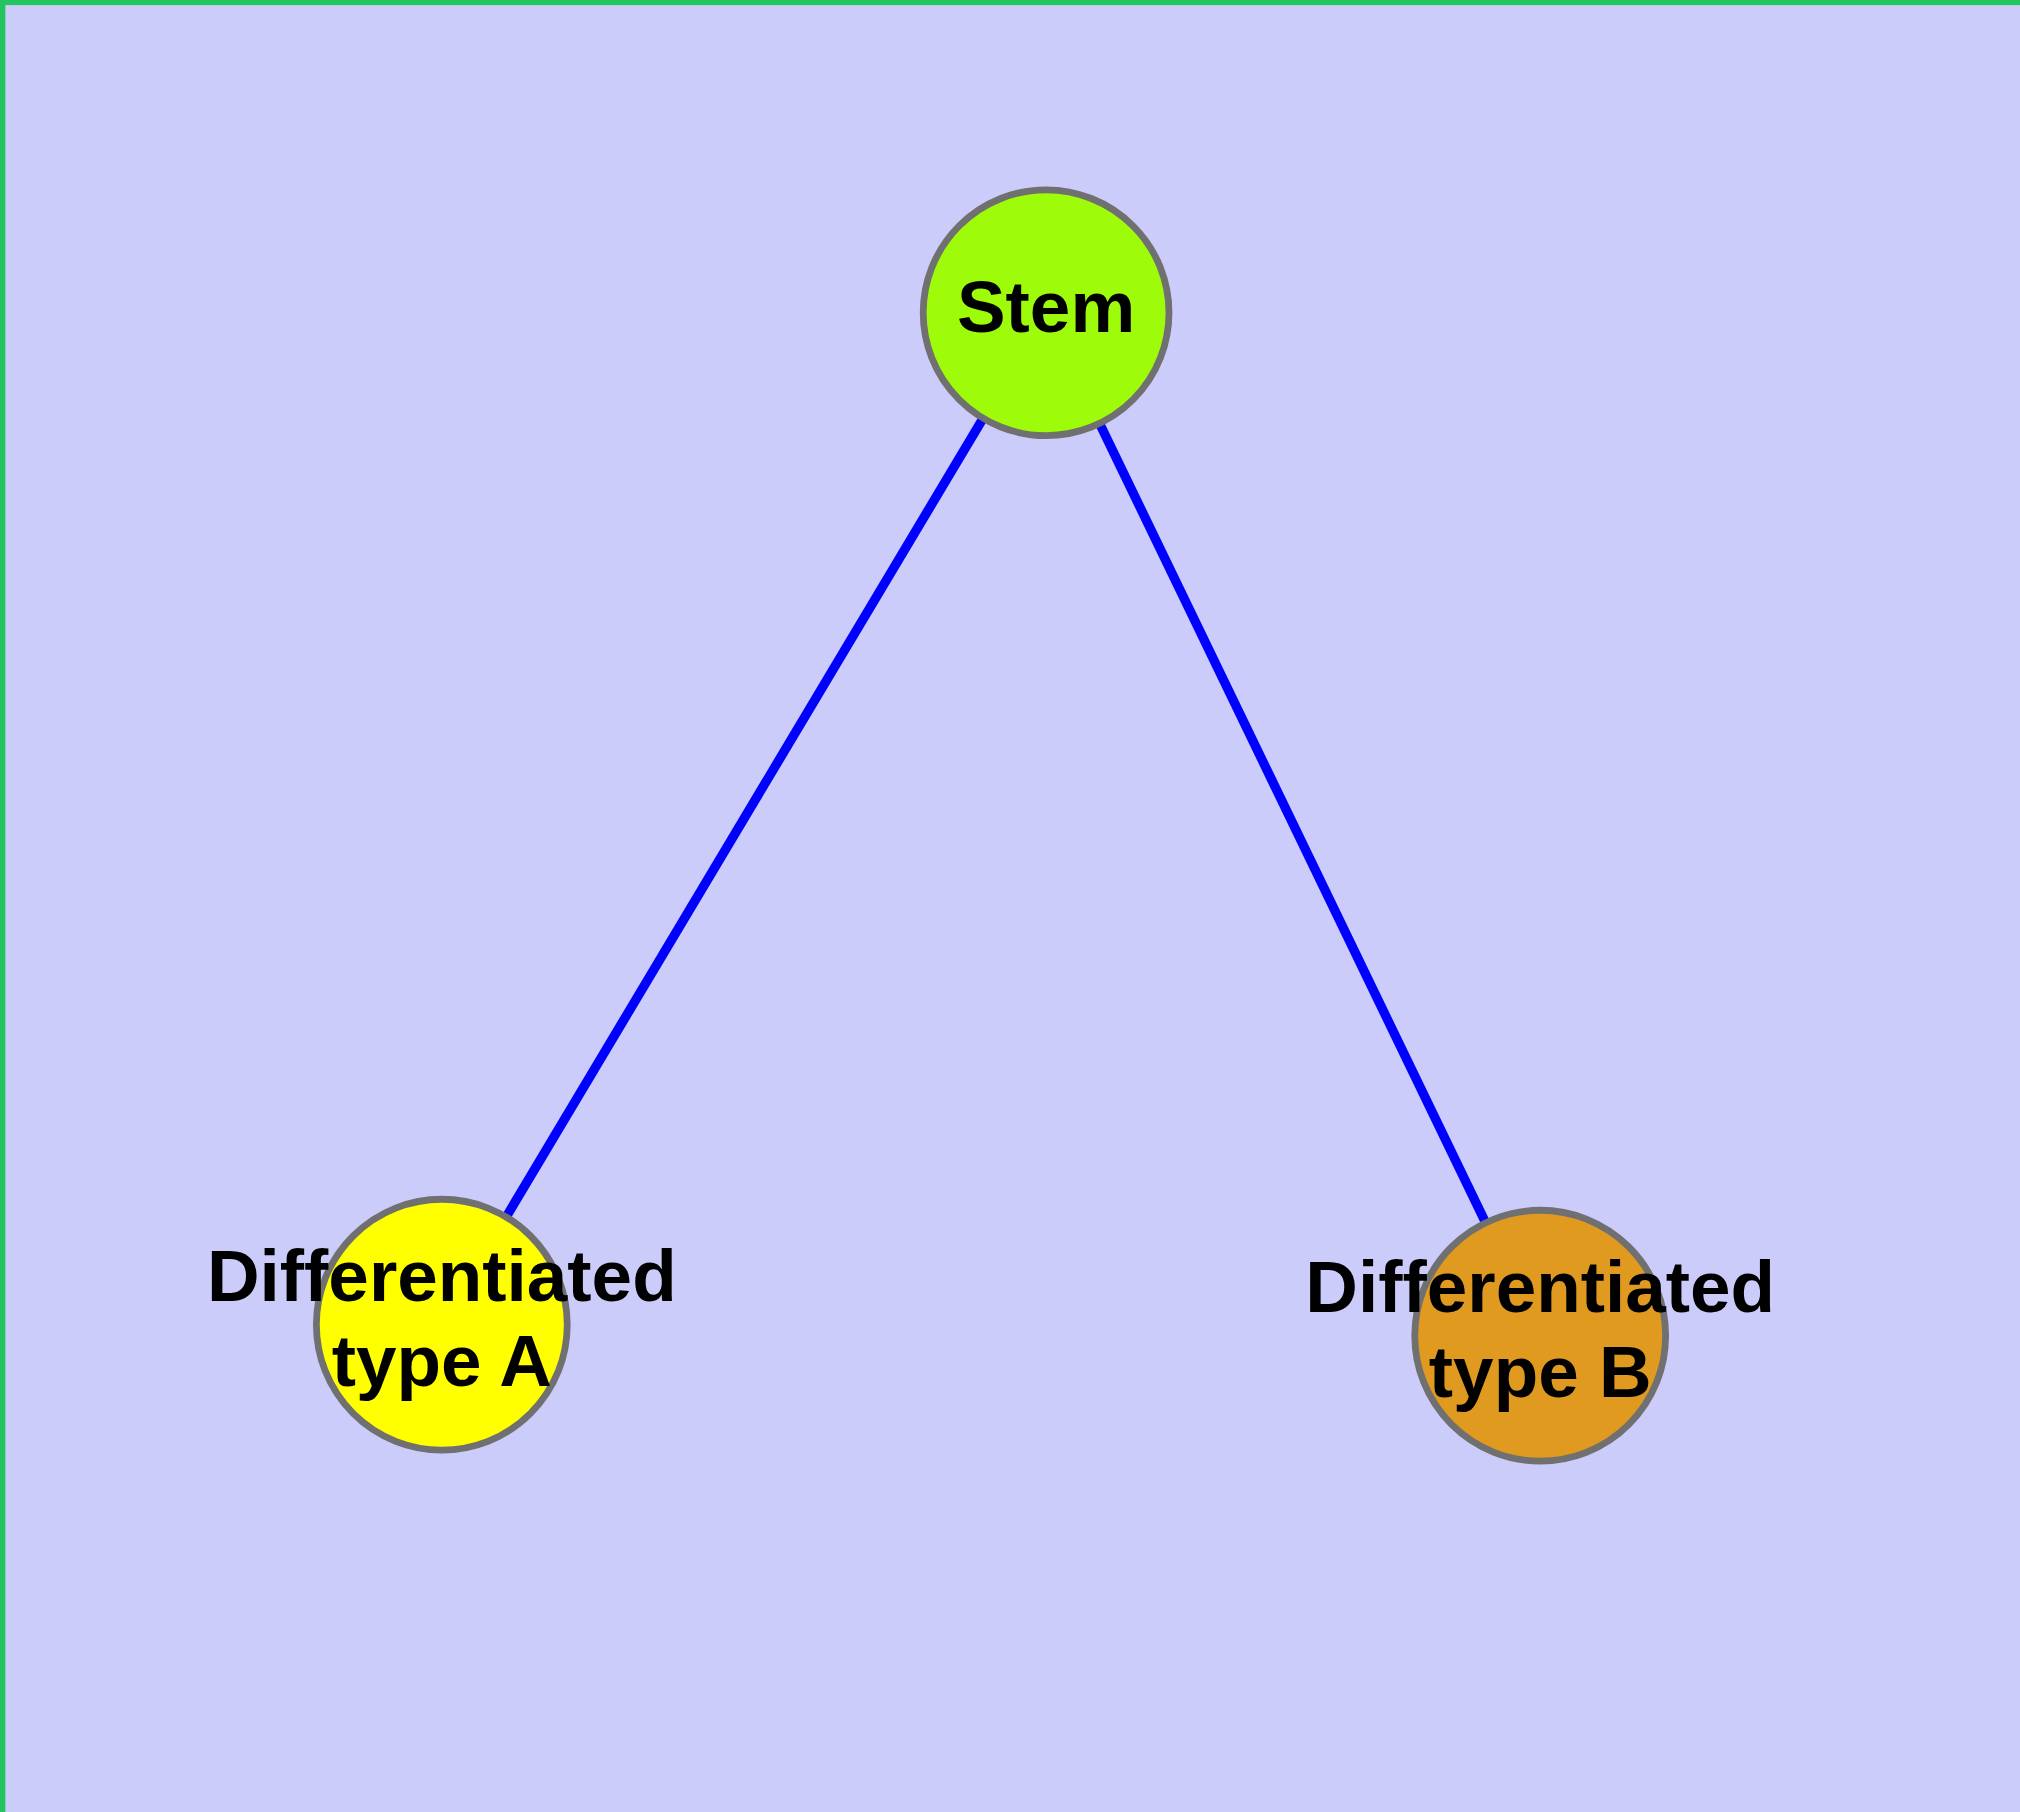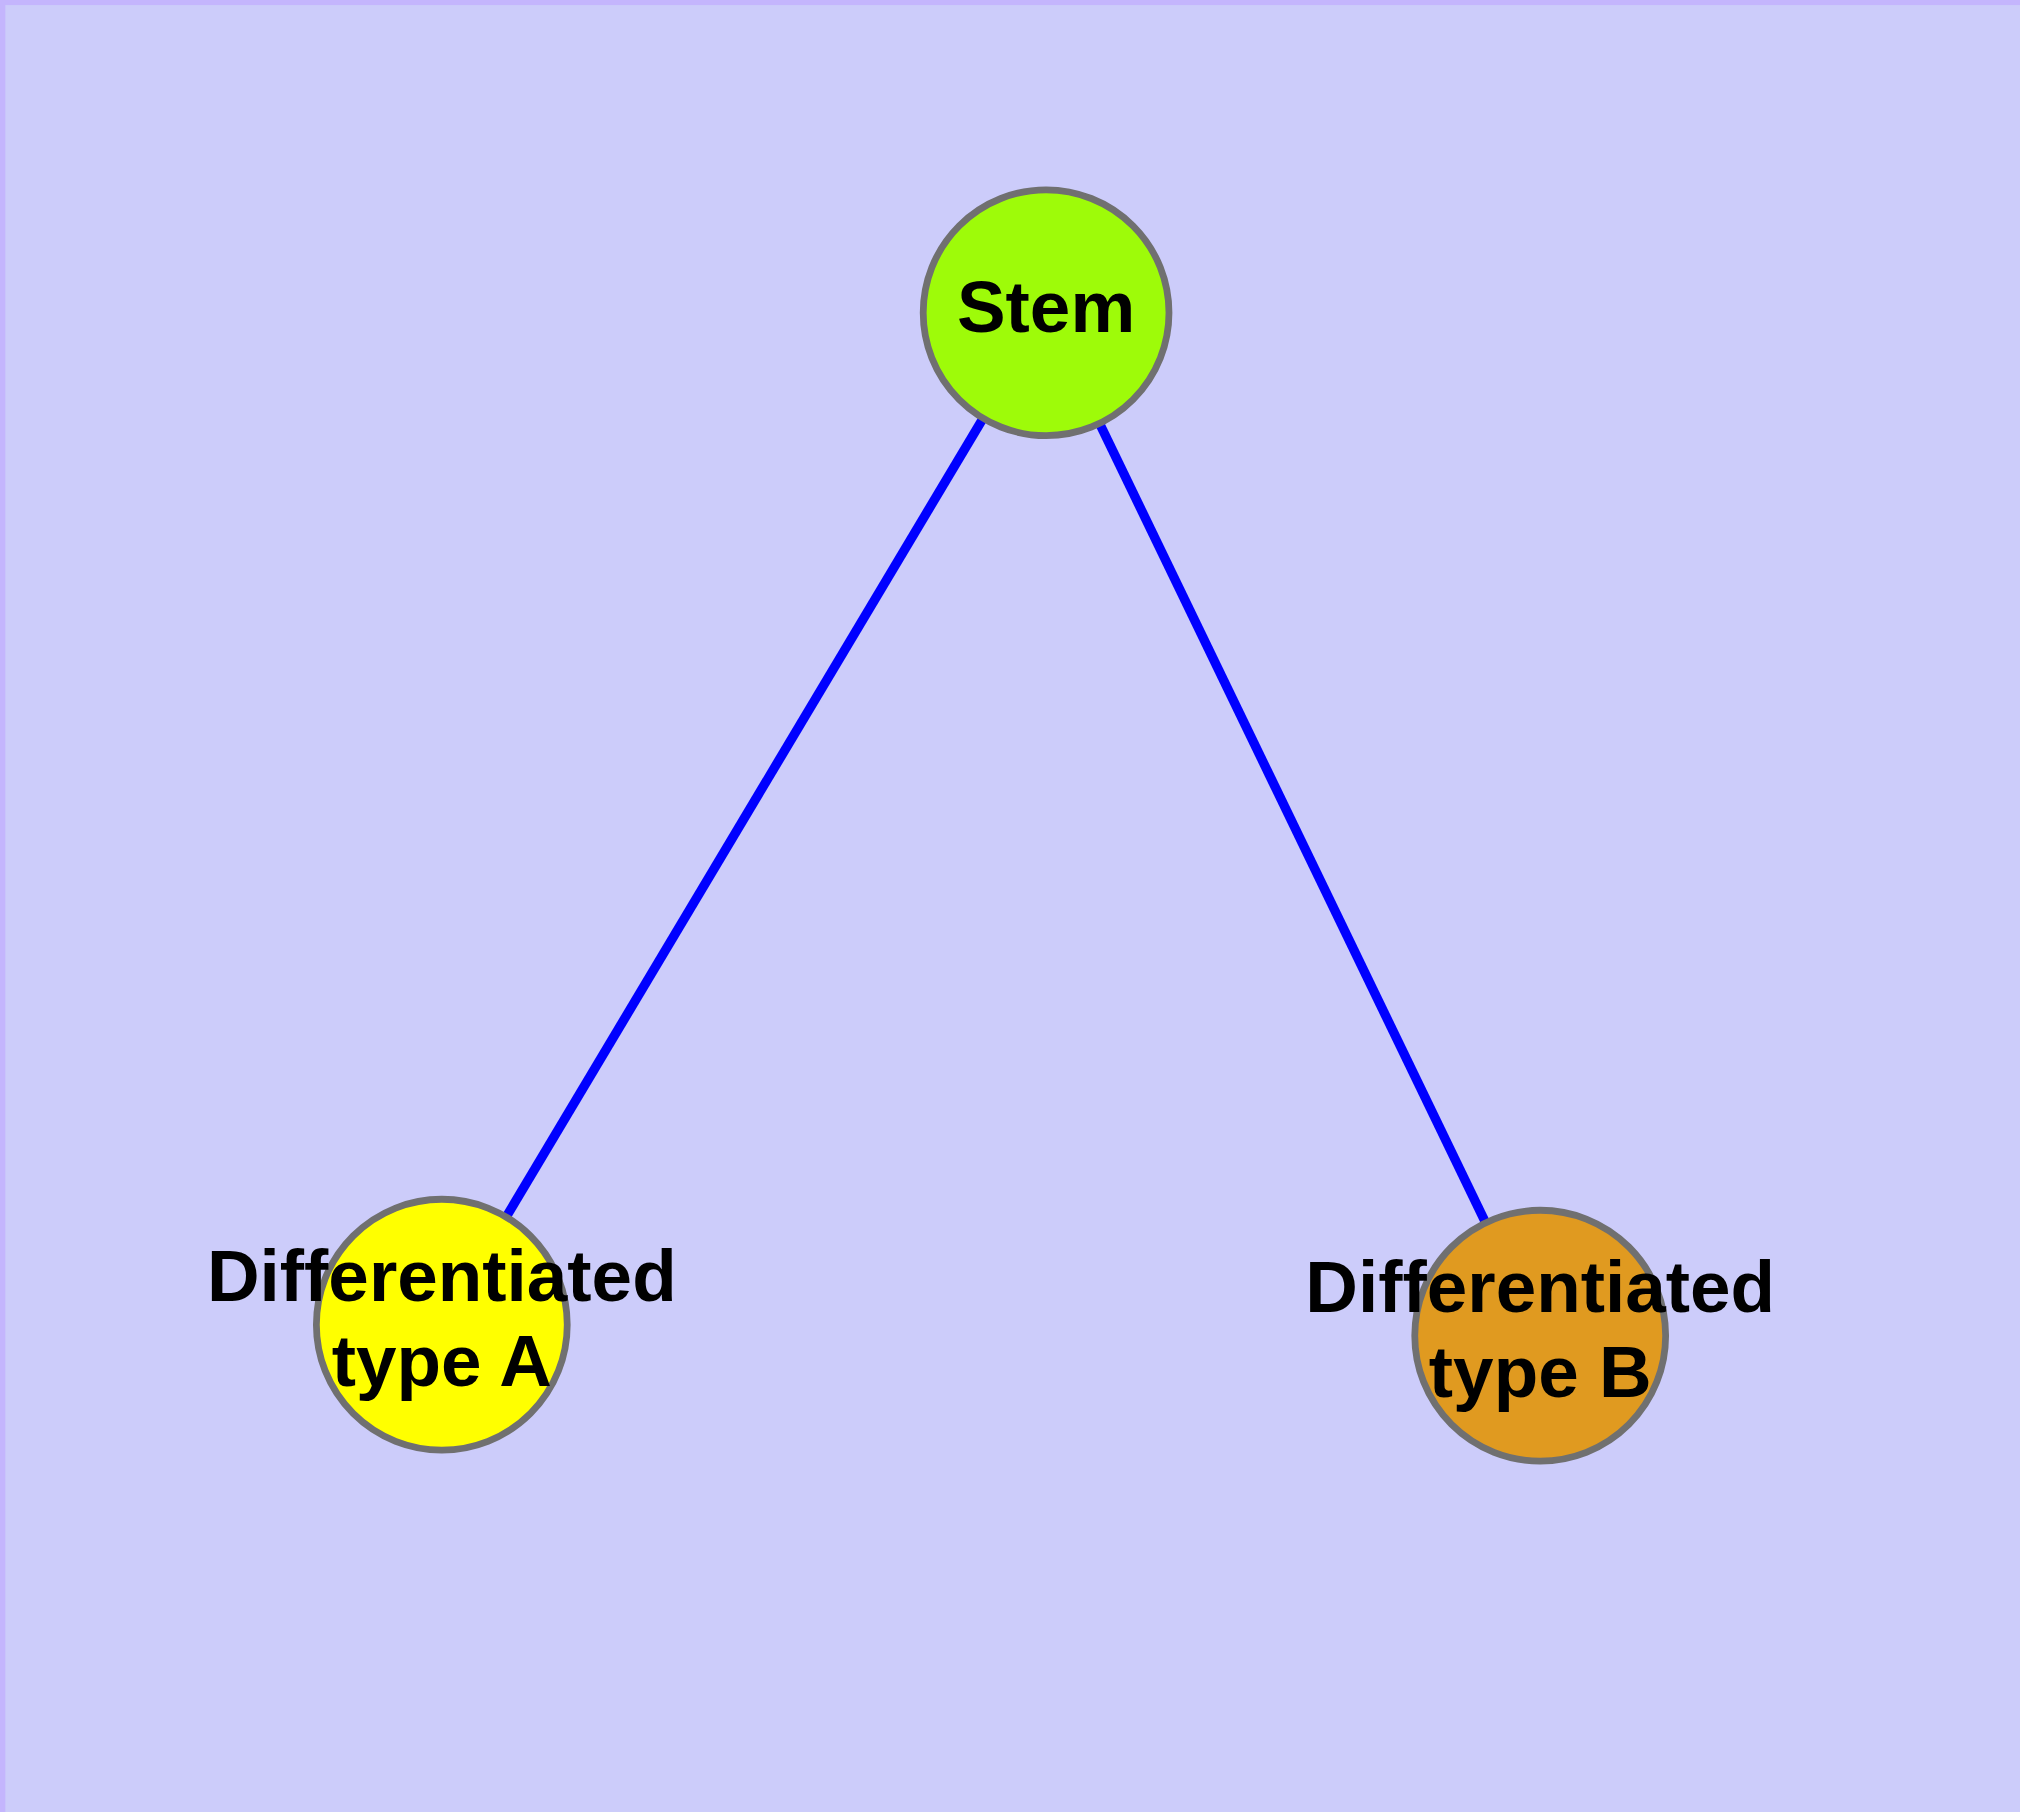--- a/index.html
+++ b/index.html
@@ -33,21 +33,21 @@
     font-weight: bold;
     fill: #000000;
     text-anchor: middle;
     dominant-baseline: middle;
     paint-order: normal;
   }
 </style>
 </head>
 <body style="width: 2021px; height: 1812px;">
 
-<div id="graph-canvas" style="width: 2021px; height: 1812px; background: #c4b5fd;">
+<div id="graph-canvas" style="width: 2021px; height: 1812px; background: #22c55e;">
   <svg id="graph-svg" viewBox="0 0 2384 2138" xmlns="http://www.w3.org/2000/svg">
 
     <rect id="bg-rect" x="6" y="6" width="2378" height="2132" fill="#ccccfa"></rect>
 
     <g id="edge-layer">
         <line x1="1234" y1="369" x2="521" y2="1563" stroke="#0000ff" stroke-width="11" stroke-linecap="butt"></line>
         <line x1="1234" y1="369" x2="1817" y2="1576" stroke="#0000ff" stroke-width="11" stroke-linecap="butt"></line>
       </g>
 
     <g id="node-layer">

